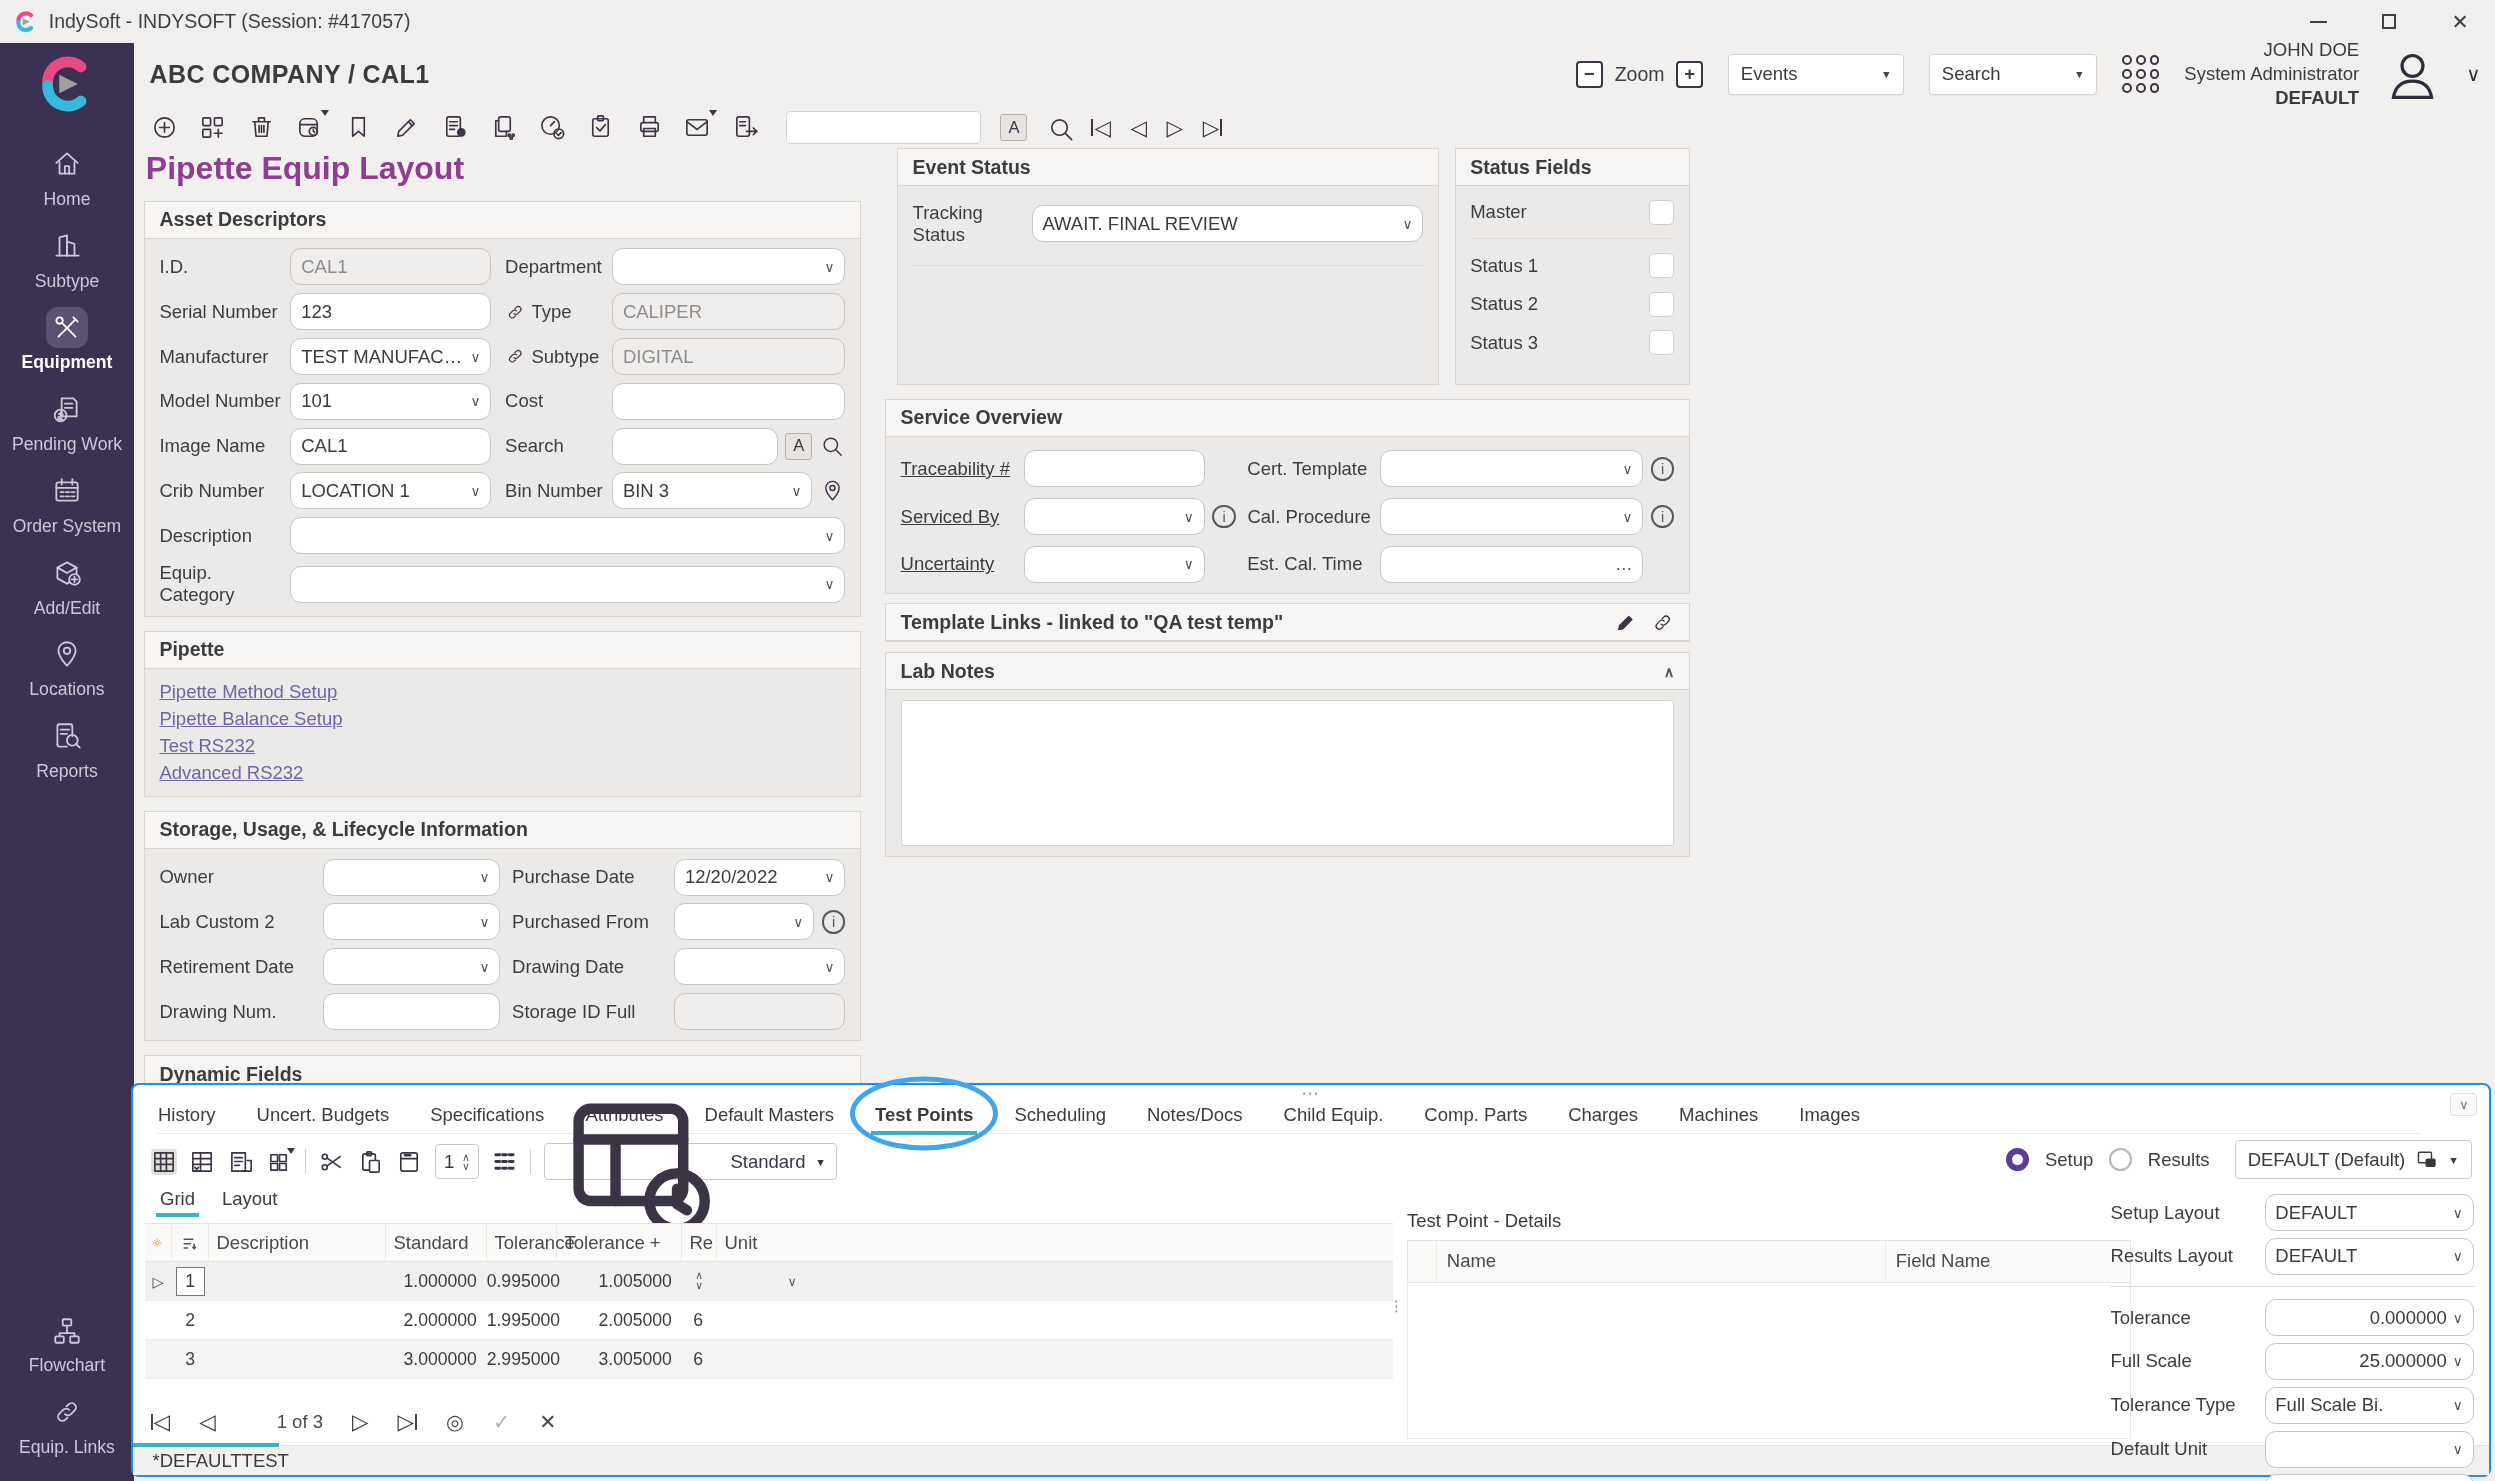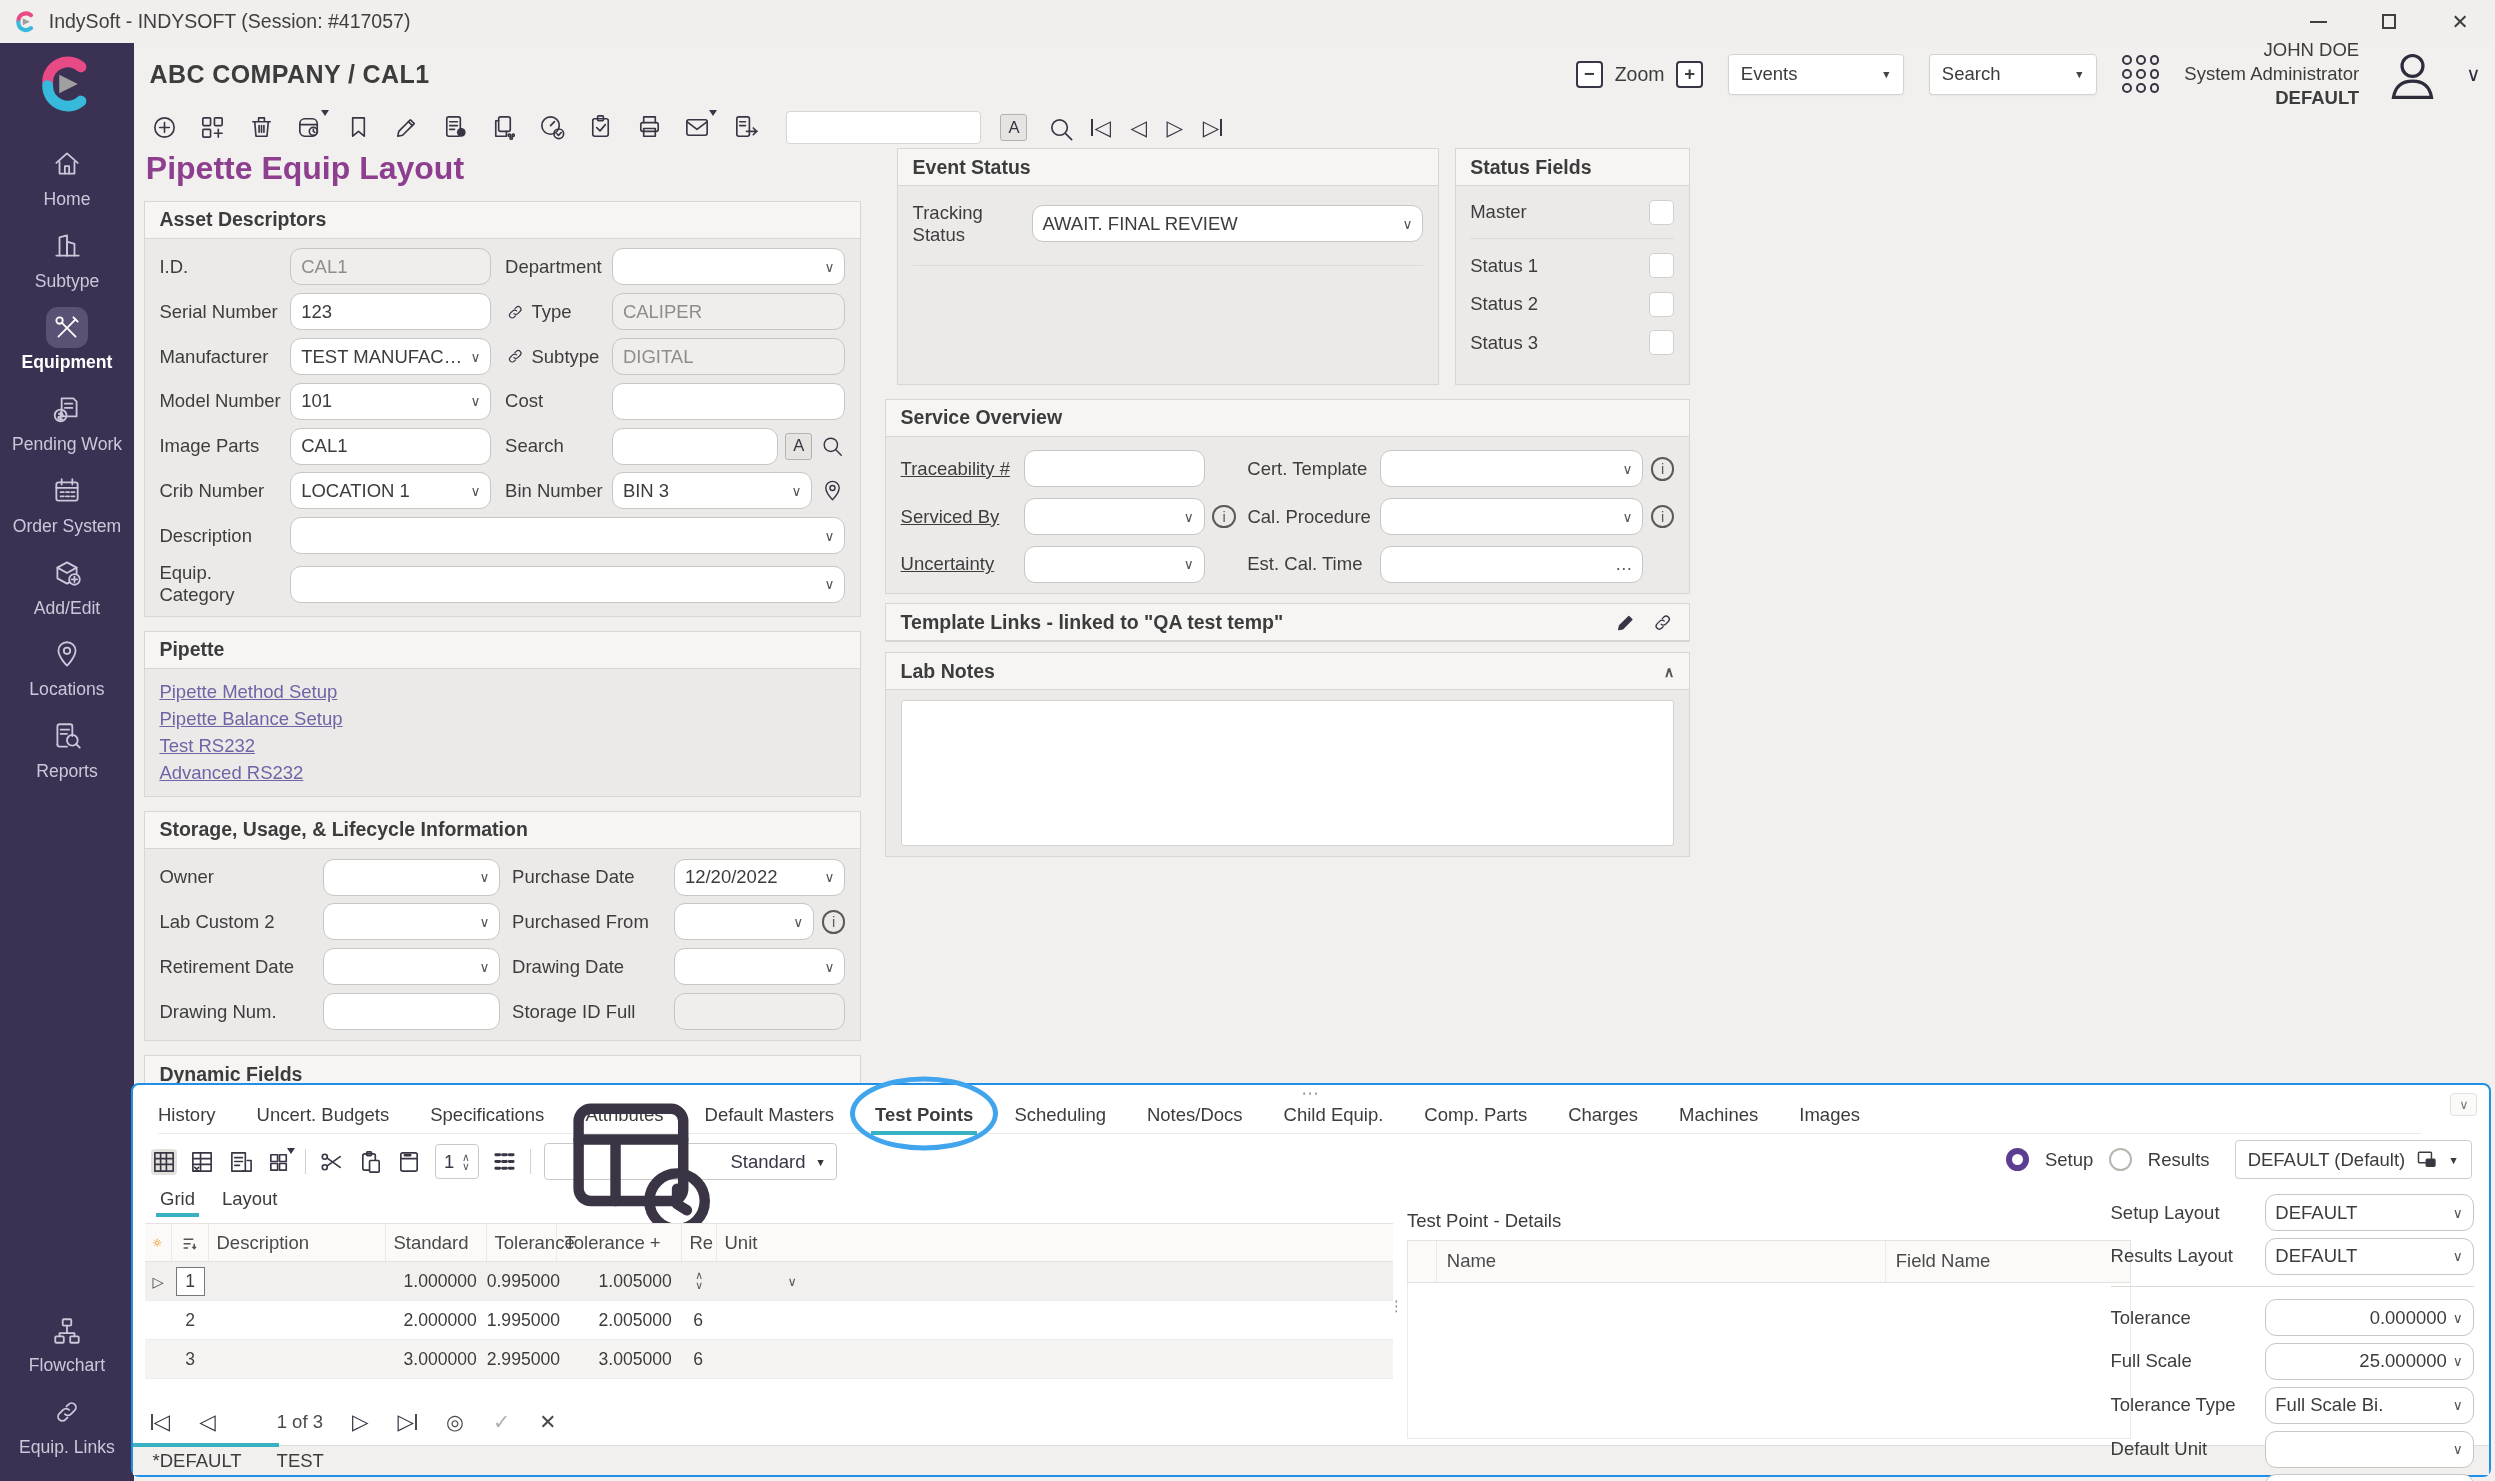--- a/index.html
+++ b/index.html
@@ -147,21 +147,21 @@
 .rn{width:29px;height:29px;border:1.5px solid #777;background:#fff;display:flex;align-items:center;
   justify-content:center;margin:auto;font-size:17.6px;}
 .rnp{text-align:center;font-size:17.6px;color:#444;}
 .exp{text-align:center;font-size:14.6px;color:#444;}
 .cellspin{display:flex;flex-direction:column;align-items:center;line-height:9.8px;font-size:10.7px;color:#555;}
 .unitdd{text-align:right;padding-right:9.8px;font-size:12.7px;color:#555;}
 .pager{position:absolute;top:324px;left:17.6px;display:flex;align-items:center;gap:29px;font-size:20.5px;color:#4a4a4a;}
 .pager .lbl{font-size:18.5px;margin-left:32px;}
 .pager .mut{color:#b3b0ad;}
 .sheet{position:absolute;left:0;right:0;bottom:0;height:30px;background:#f1f0ee;border-top:1px solid #e0ddda;
-  display:flex;align-items:center;gap:35px;padding-left:19.5px;font-size:18.5px;}
+  display:flex;align-items:center;padding-left:19.5px;font-size:18.5px;}
 .sheet-line{position:absolute;left:0;top:-2.9px;width:146px;height:3.9px;background:var(--teal);}
 
 .details{position:absolute;left:1274px;top:125px;width:724px;}
 .details .ttl{margin-bottom:7.8px;}
 .dhead{display:grid;grid-template-columns:29px 449px 1fr;height:43px;background:#fbfaf9;
   border:1px solid #e5e3e1;align-items:center;color:#4a4a4a;}
 .dhead span{padding:0 9.8px;border-right:1px solid #eceae7;height:100%;display:flex;align-items:center;}
 .dhead span:last-child{border-right:none;}
 .dbody{height:156px;border:1px solid #eceae7;border-top:none;background:#fff;}
 .vdots{position:absolute;left:1256px;top:217px;color:#8a8a8a;font-size:14.6px;letter-spacing:-2.9px;line-height:9.8px;width:13.7px;}
@@ -528,21 +528,21 @@
           <div class="fin w185">
               <span class="fval">101</span>
               <span class="chev">∨</span>
             </div>
           <span class="flbl w110">Cost</span>
           <div class="fin flex1">
               <span class="fval"></span>
             </div>
         </div>
         <div class="frow">
-          <span class="flbl w134">Image Parts</span>
+          <span class="flbl w134">Image Name</span>
           <div class="fin w185">
               <span class="fval">CAL1</span>
             </div>
           <span class="flbl w110">Search</span>
           <div class="fin flex1">
               <span class="fval"></span>
             </div>
           <span class="abtn" style="margin-left:7.8px">A</span>
           <span class="icobtn">
               <svg class="ic" viewBox="0 0 30 30">

